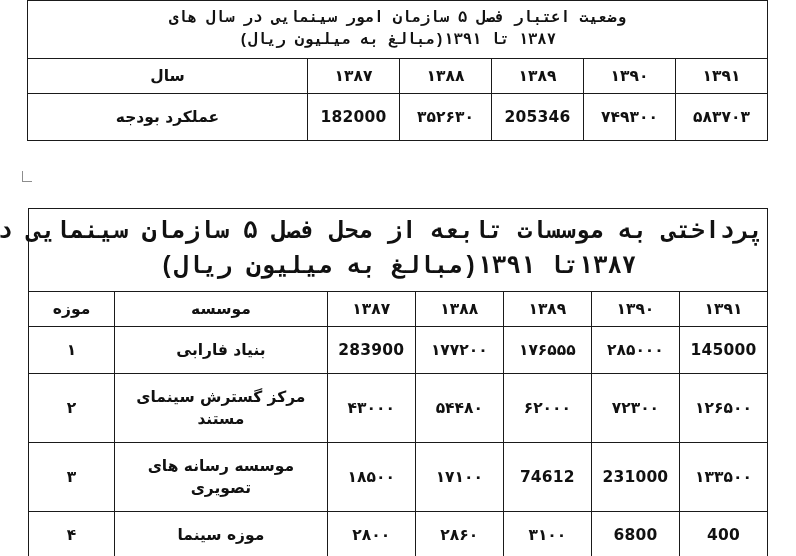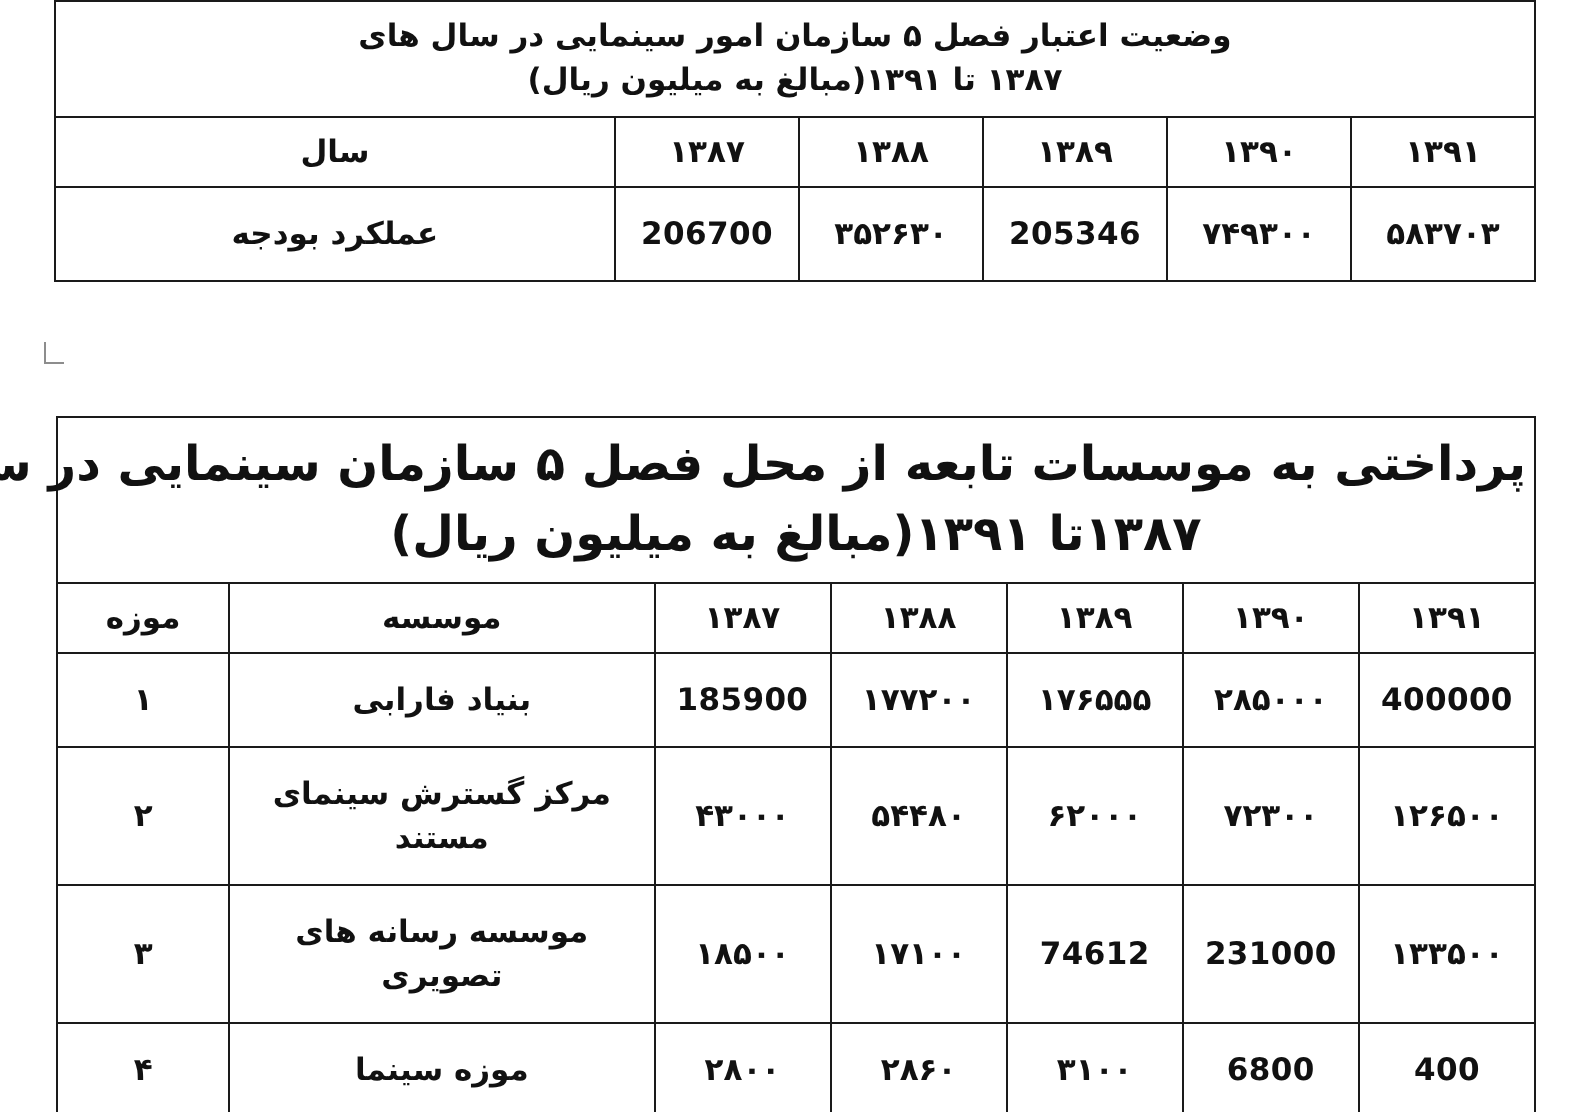--- a/index.html
+++ b/index.html
@@ -52,20 +52,21 @@
     line-height: 1.45;
     letter-spacing: 0.2px;
   }
 
   .title-cell {
     font-size: 19px;
     font-weight: bold;
     line-height: 1.6;
     padding: 10px 14px 12px 14px;
     text-align: center;
+    font-family: Liberation Mono, monospace;
   }
   .title-cell .line {
     display: block;
     white-space: nowrap;
   }
   .t2 .title-cell {
     font-size: 24px;
   }
 
   
@@ -132,21 +133,21 @@
           <td>۱۳۸۹</td>
           <td>۱۳۸۸</td>
           <td>۱۳۸۷</td>
           <td>سال</td>
         </tr>
         <tr class="short">
           <td class="num">۵۸۳۷۰۳</td>
           <td class="num">۷۴۹۳۰۰</td>
           <td class="num">205346</td>
           <td class="num">۳۵۲۶۳۰</td>
-          <td class="num">206700</td>
+          <td class="num">182000</td>
           <td class="name-cell">عملکرد بودجه</td>
         </tr>
       </tbody>
     </table>
   </div>
 
   <div class="stray"></div>
 
   <div class="table-two-wrap">
     <table class="doc t2">
@@ -170,25 +171,25 @@
           <td>۱۳۹۱</td>
           <td>۱۳۹۰</td>
           <td>۱۳۸۹</td>
           <td>۱۳۸۸</td>
           <td>۱۳۸۷</td>
           <td>موسسه</td>
           <td>موزه</td>
         </tr>
 
         <tr class="short">
-          <td class="num">400000</td>
+          <td class="num">145000</td>
           <td class="num">۲۸۵۰۰۰</td>
           <td class="num">۱۷۶۵۵۵</td>
           <td class="num">۱۷۷۲۰۰</td>
-          <td class="num">185900</td>
+          <td class="num">283900</td>
           <td class="name-cell">بنیاد فارابی</td>
           <td>۱</td>
         </tr>
 
         <tr class="tall">
           <td class="num">۱۲۶۵۰۰</td>
           <td class="num">۷۲۳۰۰</td>
           <td class="num">۶۲۰۰۰</td>
           <td class="num">۵۴۴۸۰</td>
           <td class="num">۴۳۰۰۰</td>

